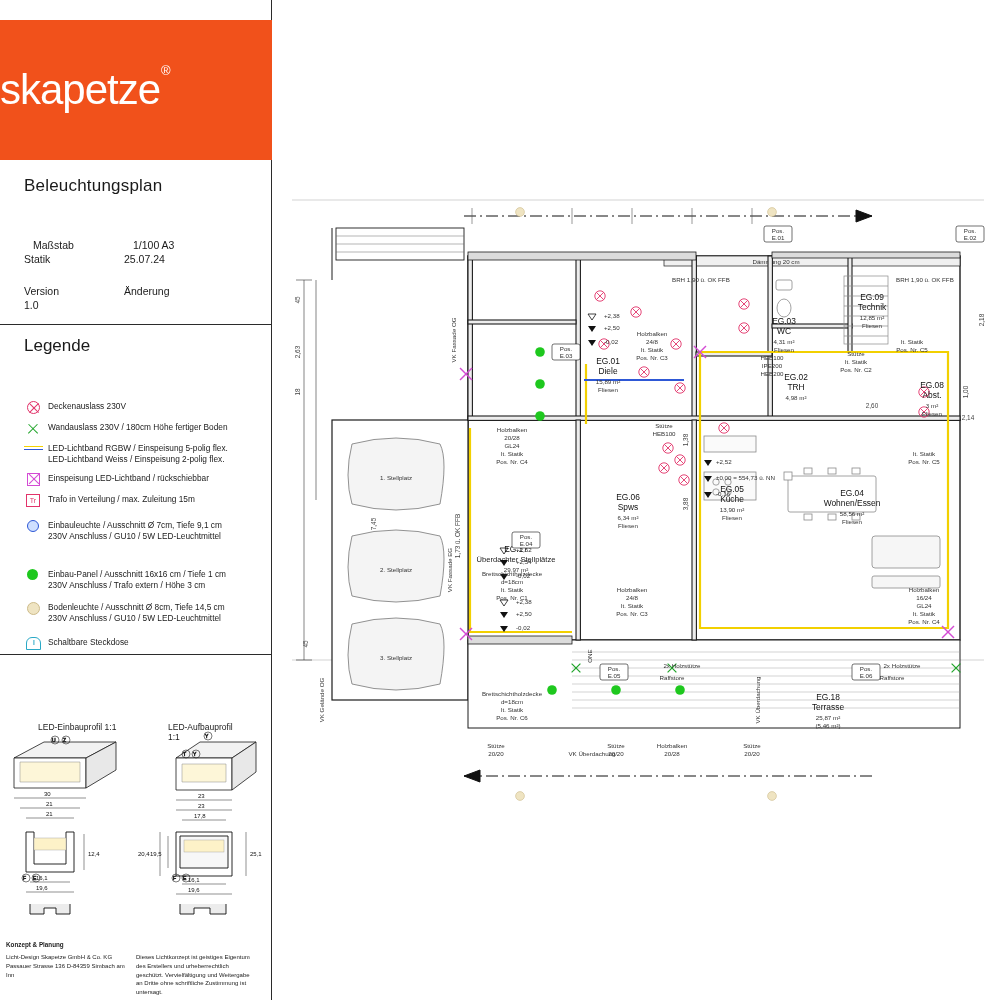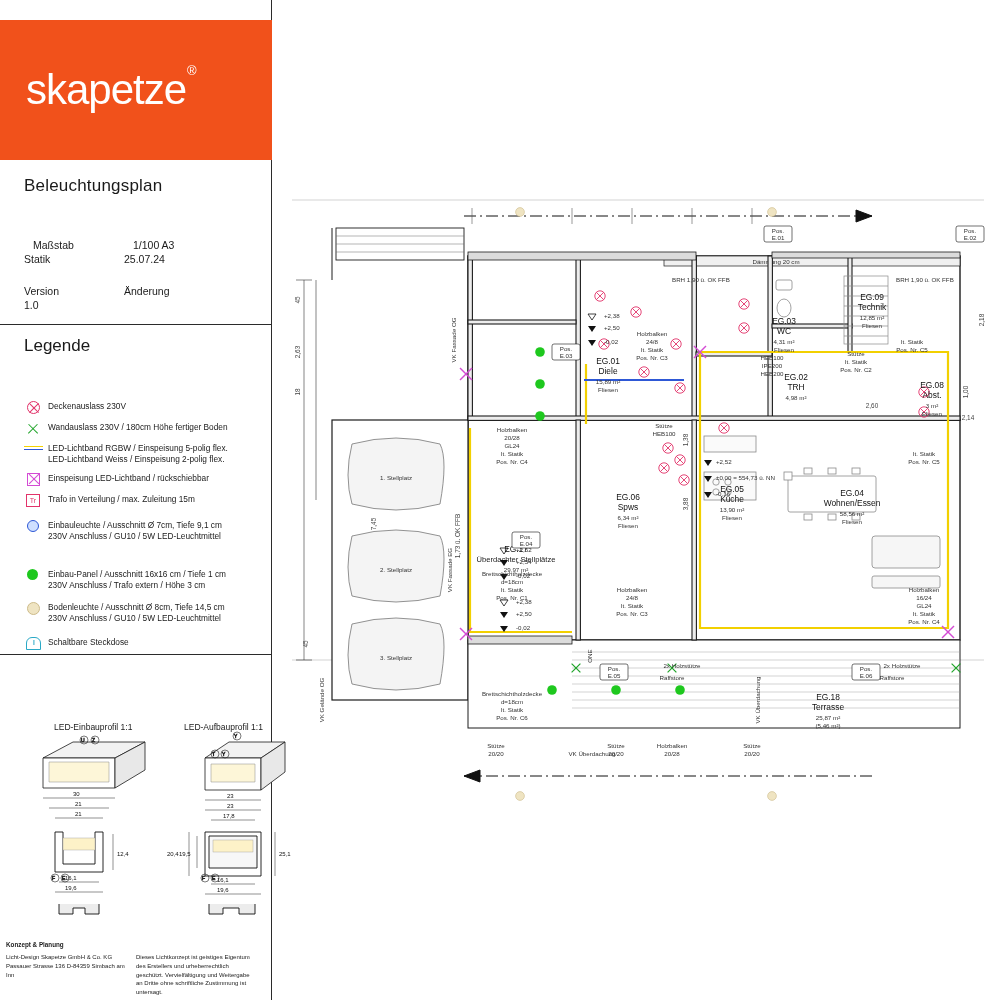--- a/index.html
+++ b/index.html
@@ -34,21 +34,20 @@
     left: 0; top: 20px;
     width: 272px; height: 140px;
     background: #f1511b;
     display: flex;
     align-items: center;
   }
   #logo-text {
     color: #ffffff;
     font-size: 42px;
     letter-spacing: -1px;
-    padding-left: 26px;
     font-weight: 400;
     position: relative;
   }
   #logo-reg {
     font-size: 13px;
     vertical-align: super;
     position: relative;
     top: -14px;
     left: 1px;
   }
@@ -186,22 +185,22 @@
   }
   .sym-socket:after {
     content: ""; position: absolute; left: 50%; top: 2px;
     transform: translateX(-50%);
     width: 1.2px; height: 5px; background: #2aa9c6;
   }
 
   
   #profiles {
     position: absolute;
-    left: 16px; top: 662px;
-    width: 239px; height: 270px; padding-left: 13px;
+    left: 0; top: 662px;
+    width: 239px; height: 270px;
   }
   .prof-label {
     position: absolute;
     font-size: 8.5px;
   }
   #prof-label-1 { left: 38px; top: 60px; }
   #prof-label-2 { left: 168px; top: 60px; }
   #credits {
     position: absolute;
     left: 6px; top: 940px;

